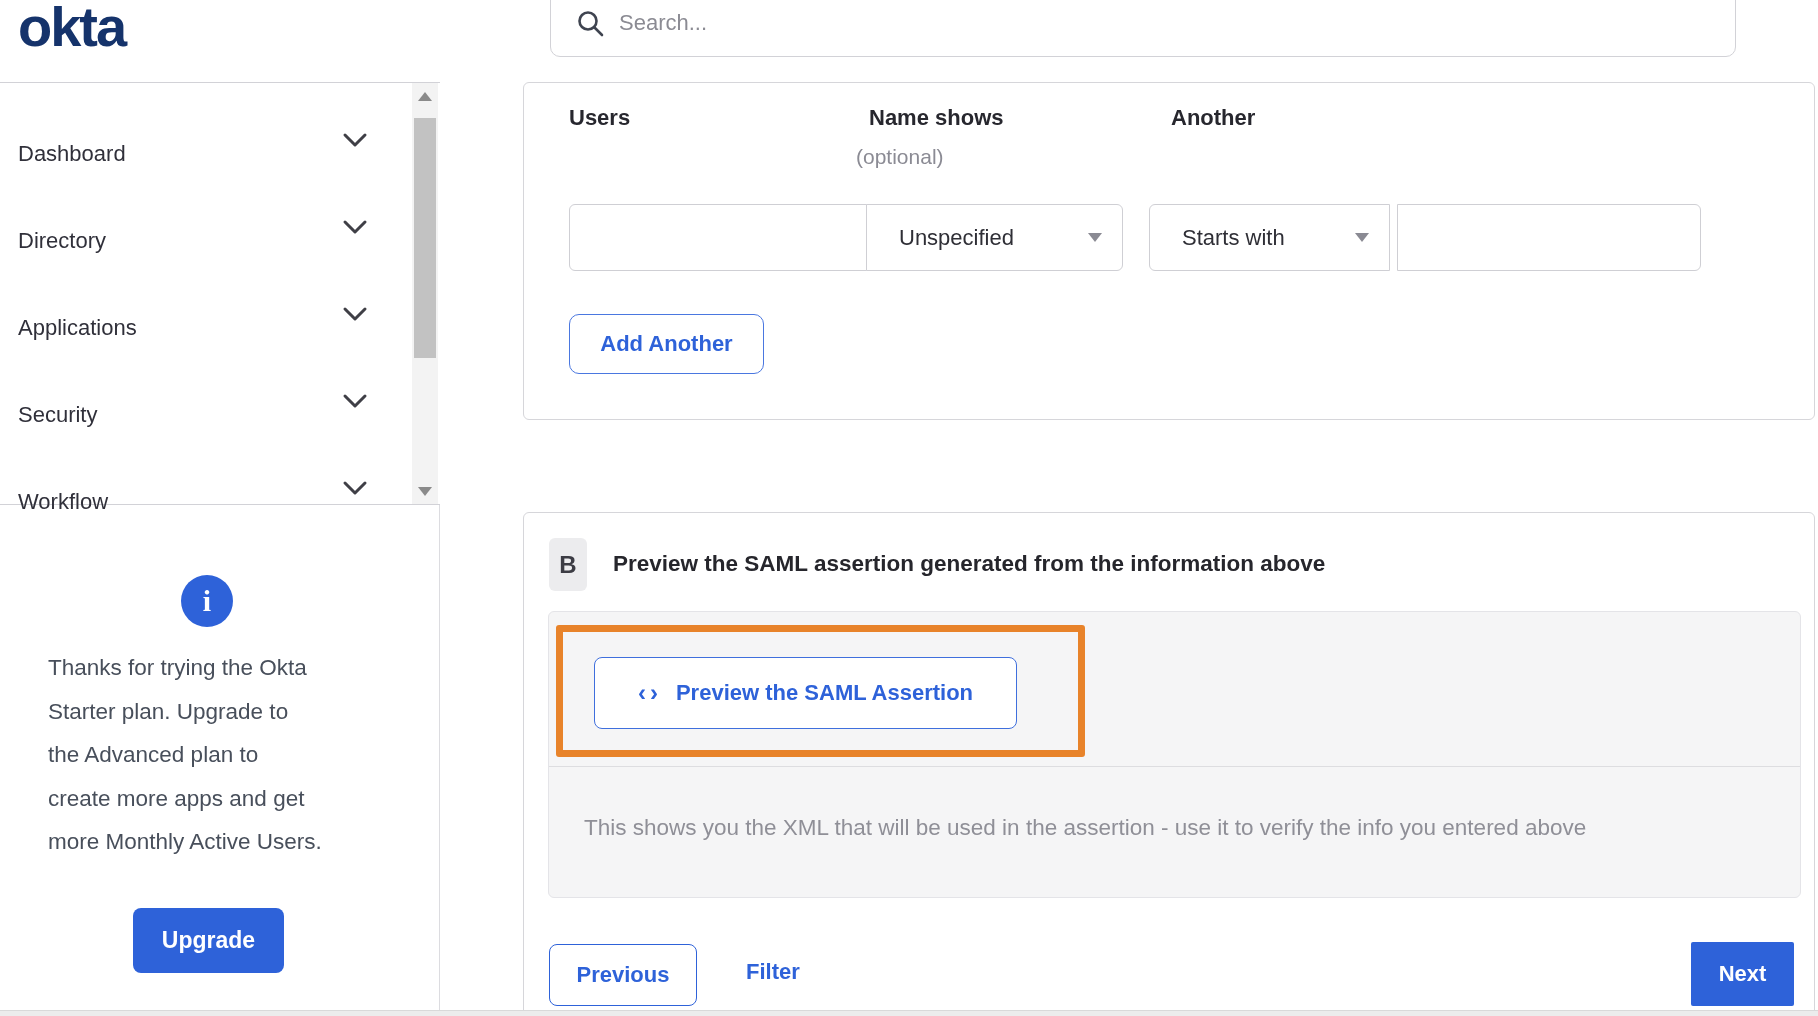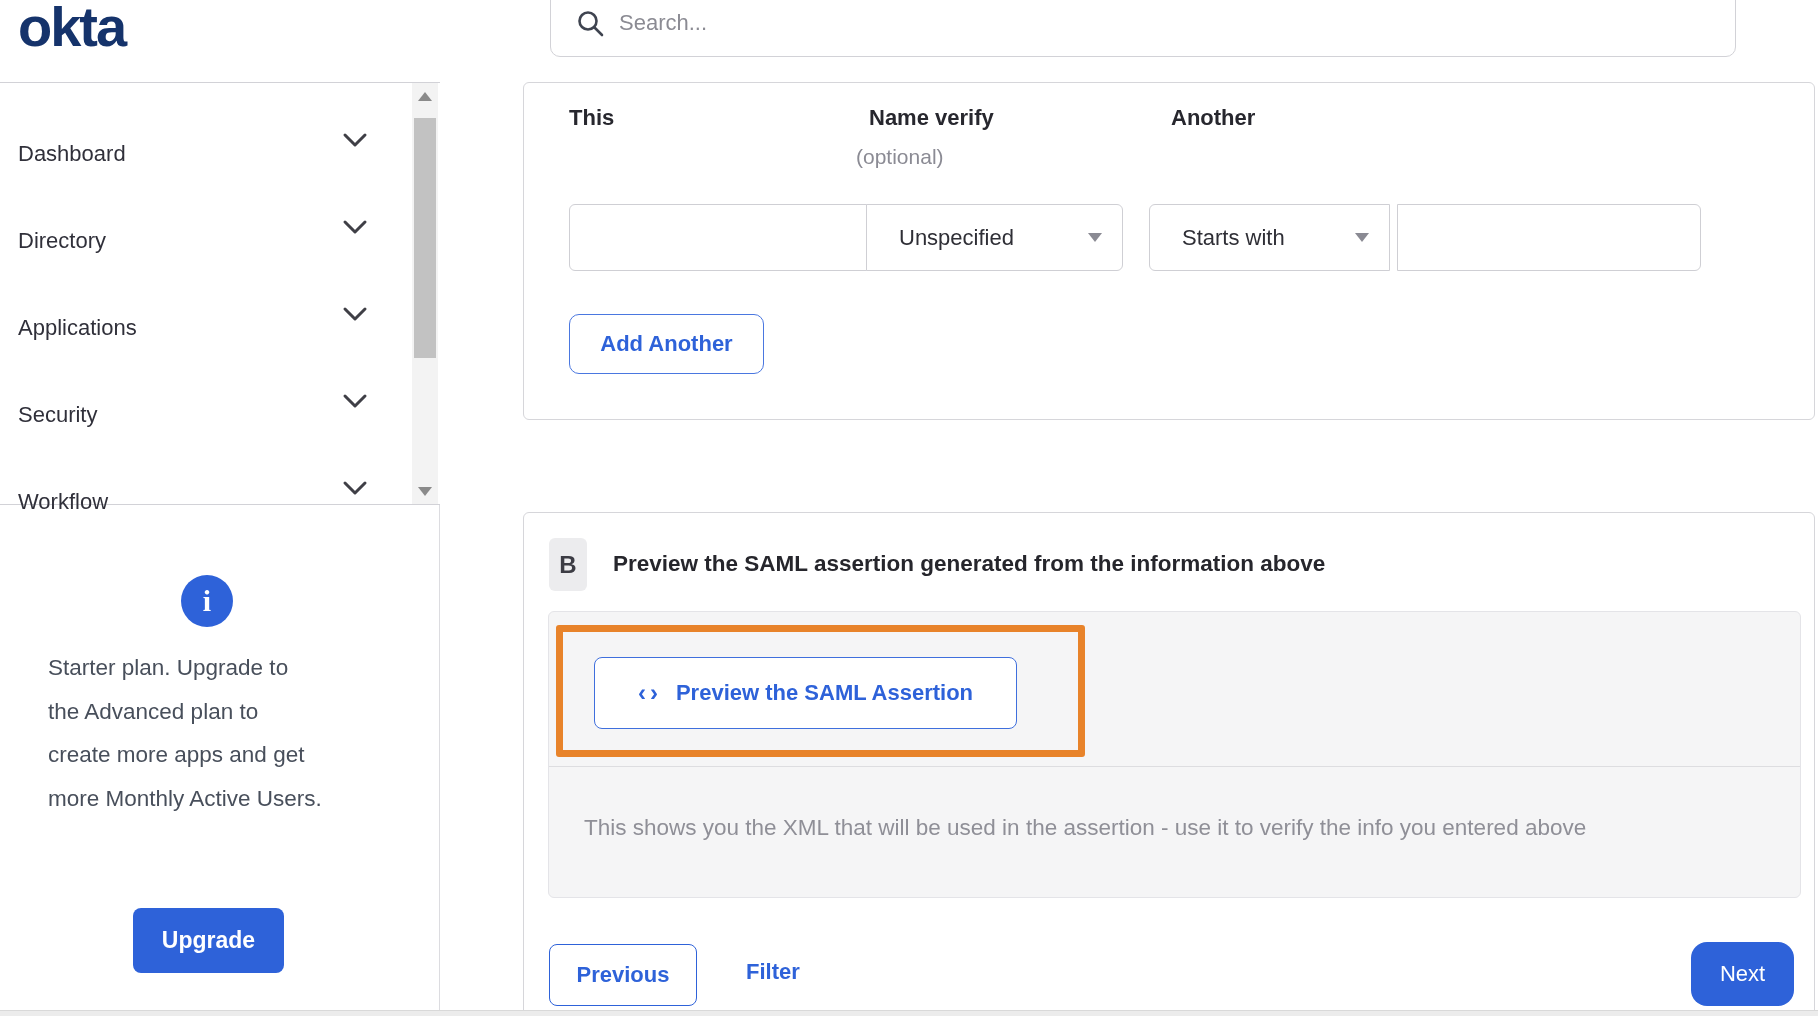--- a/index.html
+++ b/index.html
@@ -86,22 +86,22 @@
   .helper-text { position:absolute; left:35px; top:203px; width:1190px; font-size:22.5px;
     color:#8f8f97; }
 
   
   .prev-btn { position:absolute; left:25px; top:431px; width:148px; height:62px;
     background:#fff; border:1.5px solid #2e62d9; border-radius:8px; color:#2e62d9;
     font-size:22px; font-weight:700; cursor:pointer; font-family:Liberation Sans, sans-serif; }
   .cancel-link { position:absolute; left:222px; top:446px; font-size:22px; font-weight:700;
     color:#2e62d9; cursor:pointer; }
   .next-btn { position:absolute; left:1167px; top:429px; width:103px; height:64px;
-    background:#2e62d9; border:none; border-radius:16px; color:#fff; font-size:22px;
-    font-weight:400; cursor:pointer; font-family:"Liberation Sans", sans-serif; }
+    background:#2e62d9; border:none; border-radius:2px; color:#fff; font-size:22px;
+    font-weight:700; cursor:pointer; font-family:"Liberation Sans", sans-serif; }
 
   .bottom-strip { position:absolute; left:0; top:1010px; width:1818px; height:6px;
     background:#ececec; border-top:1px solid #d9d9d9; }
 </style>
 </head>
 <body>
 
 <div class="header">
   <div class="logo">okta</div>
   <div class="search-box">
@@ -153,30 +153,31 @@
       <div class="tri-up"></div>
     </div>
   <div class="scroll-thumb"></div>
   <div class="scroll-arrow" style="bottom:2px;">
       <div class="tri-down"></div>
     </div>
 </div>
 
 <div class="info-icon">i</div>
 <div class="upgrade-text">
+  <span>Thanks for trying the Okta</span>
   <span>Starter plan. Upgrade to</span>
   <span>the Advanced plan to</span>
   <span>create more apps and get</span>
   <span>more Monthly Active Users.</span>
 </div>
 <button class="upgrade-btn">Upgrade</button>
 
 <div class="card1">
-  <div class="col-label" style="left:45px;">This</div>
-  <div class="col-label" style="left:345px;">Name verify</div>
+  <div class="col-label" style="left:45px;">Users</div>
+  <div class="col-label" style="left:345px;">Name shows</div>
   <div class="col-note">(optional)</div>
   <div class="col-label" style="left:647px;">Another</div>
 
   <input class="tinput frow" style="left: 45px; width: 298px; border-radius: 6px 0px 0px 6px;" type="text" value="">
 
   <div class="sel frow" style="left:342px; width:257px; border-radius:0 6px 6px 0;">
     <span>Unspecified</span>
     <div class="caret"></div>
   </div>
 

